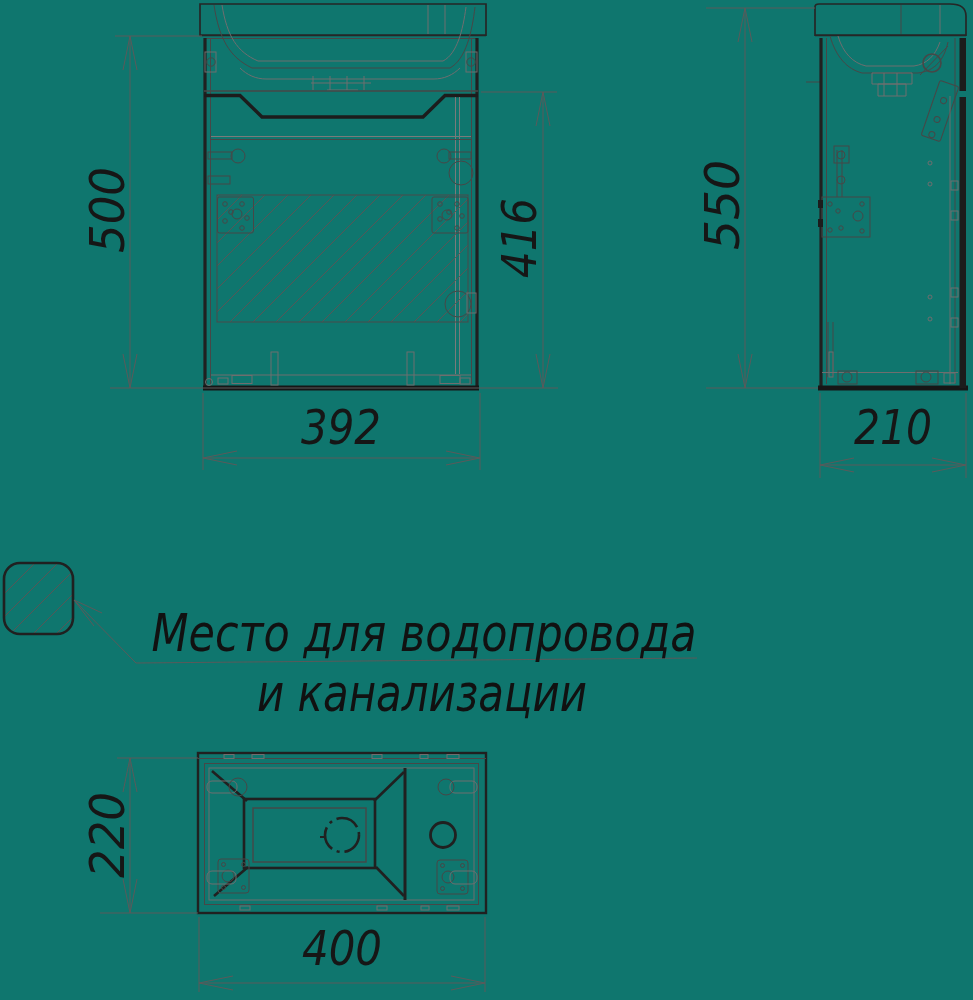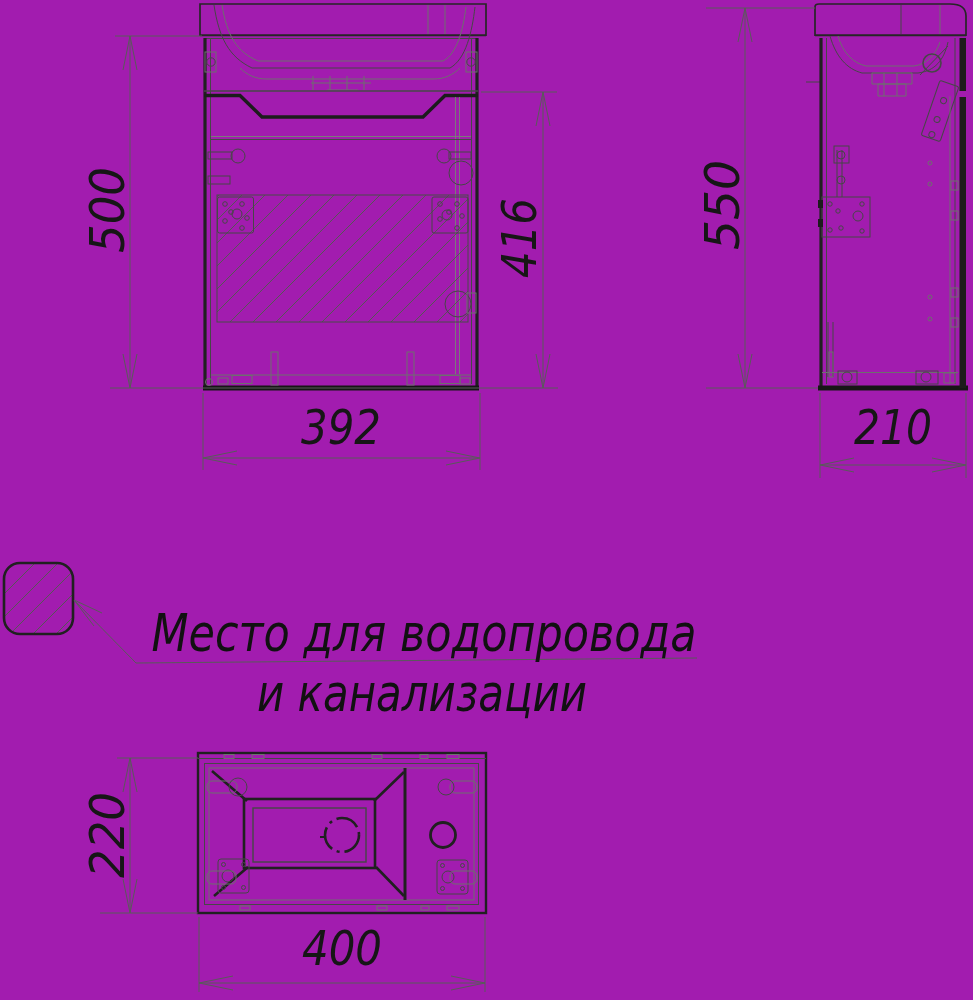--- a/index.html
+++ b/index.html
@@ -1,16 +1,16 @@
 <!DOCTYPE html>
 <html><head>
 <meta charset="utf-8">
 <style>
   html,body{margin:0;padding:0;background:#ffffff;}
-  #stage{position:relative;width:973px;height:1000px;background:#a21caf;overflow:hidden;}
+  #stage{position:relative;width:973px;height:1000px;background:#0f766e;overflow:hidden;}
   svg{position:absolute;left:0;top:0;}
   text.dim{font-family:"DejaVu Sans",sans-serif;font-style:italic;font-size:48px;fill:#161616;}
   text.leg{font-family:"DejaVu Sans",sans-serif;font-style:italic;font-size:52px;fill:#111111;}
 </style>
 </head>
 <body>
 
 <div id="stage">
 <svg width="973" height="1000" viewBox="0 0 973 1000">
   <defs>

